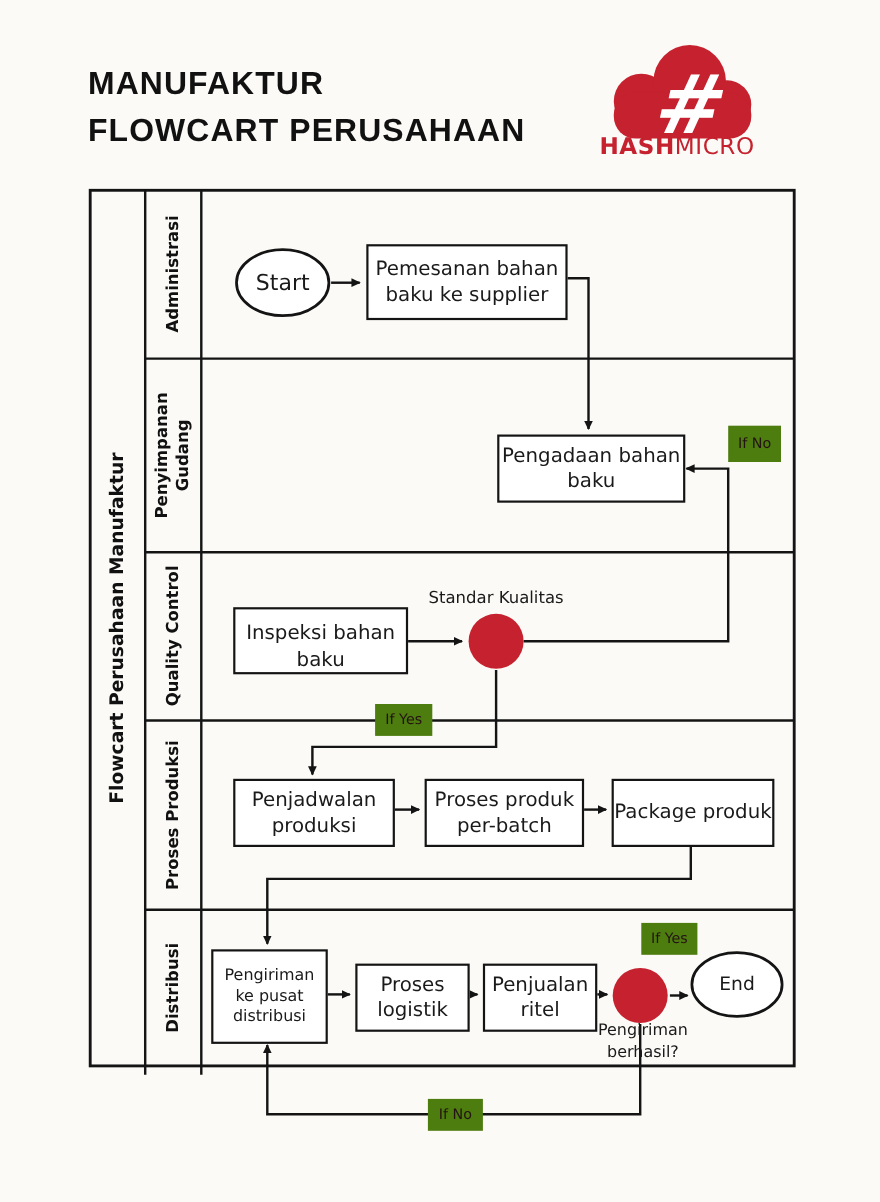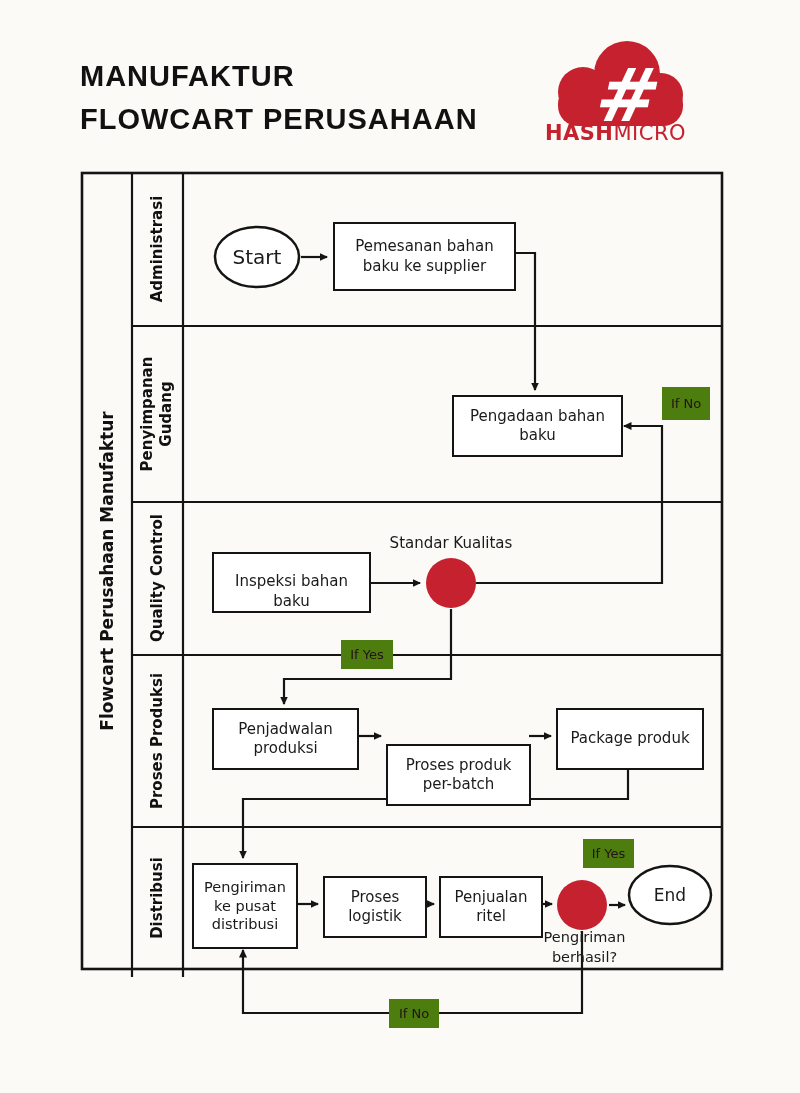--- a/index.html
+++ b/index.html
@@ -10,21 +10,21 @@
     color:#141414;
   }
   .abs{position:absolute;}
   .title{
     font-family:"Liberation Sans","DejaVu Sans",sans-serif;
     font-weight:800;font-size:29px;line-height:43px;letter-spacing:1px;color:#111;
   }
   .box{
     position:absolute;background:#ffffff;border:2px solid #141414;
     display:flex;flex-direction:column;align-items:center;justify-content:center;
-    font-size:15px;line-height:1.3;text-align:center;color:#1a1a1a;z-index:3;
+    font-size:18px;line-height:1.3;text-align:center;color:#1a1a1a;z-index:3;
   }
   .box span{display:block;}
   .badge{
     position:absolute;background:#4d7c0f;color:#241313;
     display:flex;align-items:center;justify-content:center;
     font-size:13px;z-index:4;
   }
   .lane-label{
     position:absolute;transform:rotate(-90deg);
     display:flex;flex-direction:column;align-items:center;justify-content:center;
@@ -136,21 +136,21 @@
 <div class="box" style="left:212px;top:552px;width:155px;height:57px;justify-content:flex-end;">
   <span>Inspeksi bahan</span>
   <span>baku</span>
 </div>
 
 <div class="box" style="left:212px;top:708px;width:143px;height:58px;">
   <span>Penjadwalan</span>
   <span>produksi</span>
 </div>
 
-<div class="box" style="left:386px;top:744px;width:141px;height:58px;">
+<div class="box" style="left:386px;top:708px;width:141px;height:58px;">
   <span>Proses produk</span>
   <span>per-batch</span>
 </div>
 
 <div class="box" style="left:556px;top:708px;width:144px;height:58px;">
   <span>Package produk</span>
 </div>
 
 <div class="box" style="left:192px;top:863px;width:102px;height:82px;font-size:14.5px;">
   <span>Pengiriman</span>

